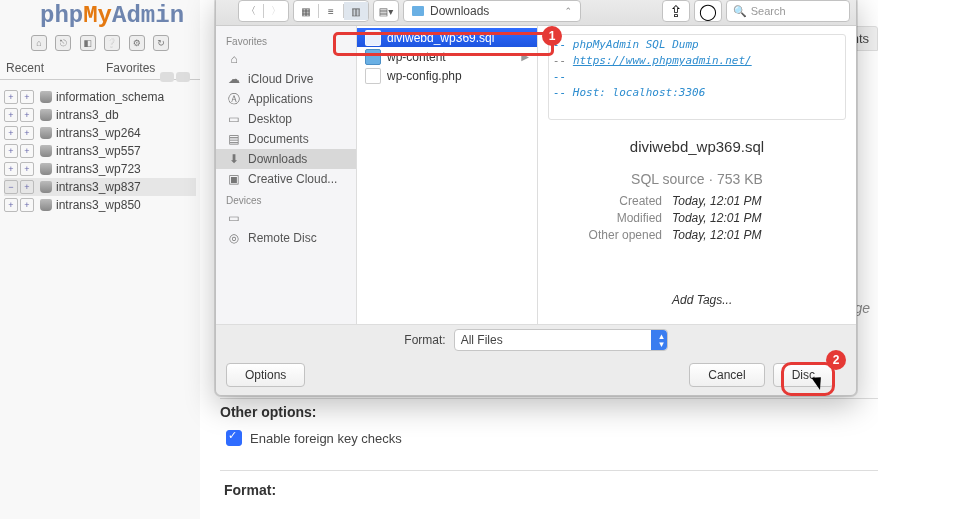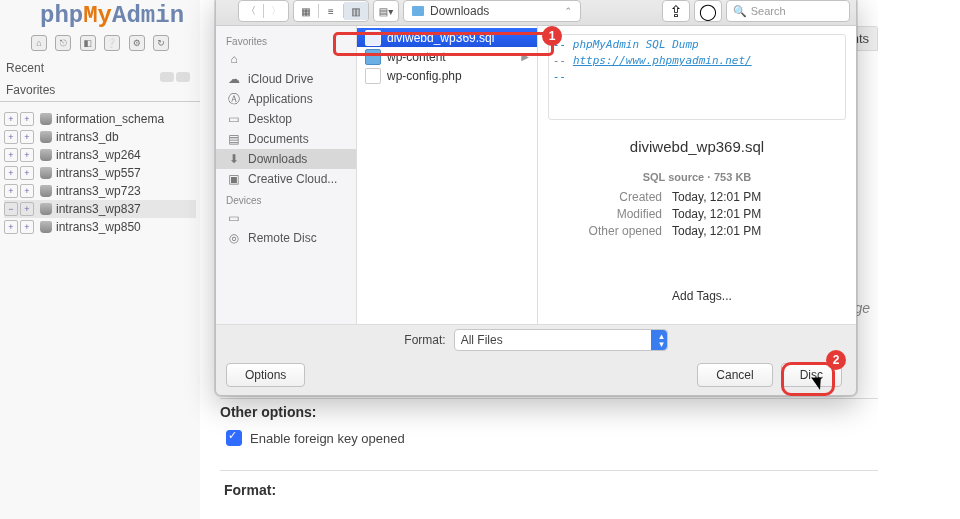--- a/index.html
+++ b/index.html
@@ -20,21 +20,21 @@
   
   
   .pma{position:absolute;inset:0;}
   .pma-sidebar{position:absolute;left:0;top:0;width:200px;height:100%;background:#F8F8F8;border-right:1px solid #ddd;padding-top:4px;}
   .pma-logo{font:bold 24px/1 "Courier New",monospace;padding-left:40px;}
   .pma-logo .p1{color:#6E85AF;}
   .pma-logo .p2{color:#E47911;}
   .pma-logo .p3{color:#6E85AF;}
   .pma-toolbar{text-align:center;margin-top:4px;}
   .pma-tool{display:inline-block;width:14px;height:14px;margin:0 2px;border:1px solid #aaa;border-radius:3px;font-size:9px;line-height:14px;color:#777;background:#eee;}
-  .pma-tabs{display:flex;border-bottom:1px solid #ccc;margin-top:6px;flex-direction:column;}
+  .pma-tabs{display:flex;border-bottom:1px solid #ccc;margin-top:6px;}
   .pma-tab{flex:1;font-size:12px;color:#555;padding:4px 6px;cursor:pointer;}
   .pma-lozenge{position:absolute;right:10px;top:72px;display:flex;}
   .pma-loz{width:14px;height:10px;background:#ddd;border-radius:3px;margin-left:2px;}
   .pma-tree{padding:8px 4px 0 4px;font-size:12px;color:#444;}
   .tree-item{display:flex;align-items:center;height:18px;}
   .tree-item.sel{background:#E6E6E6;}
   .tree-exp{width:12px;height:12px;border:1px solid #bbb;border-radius:2px;font-size:9px;line-height:12px;text-align:center;color:#66a;margin-right:2px;}
   .tree-dbicon{width:12px;height:12px;background:linear-gradient(#bbb,#888);border-radius:2px 2px 4px 4px;margin:0 4px;}
   .tree-label{white-space:nowrap;}
   
@@ -79,31 +79,31 @@
   .fl-ico.folder{background:#6AB0E4;border-color:#4C8FC6;}
   .fl-chev{margin-left:auto;color:#999;font-size:10px;}
   
   .dlg-preview{flex:1;display:flex;flex-direction:column;font-size:12px;color:#444;}
   .pv-sql{margin:8px 10px 8px 10px;padding:2px 4px;border:1px solid #e0e0e0;border-radius:3px;font-family:Menlo,Monaco,monospace;font-size:11px;line-height:1.45;color:#8A8A8A;font-style:italic;height:80px;overflow:hidden;background:#fff;}
   .pv-sql .link{color:#2E8DCF;text-decoration:underline;font-style:italic;}
   .pv-sql .kw{color:#2E8DCF;font-style:italic;}
   .pv-title{text-align:center;font-size:15px;margin:10px 0 16px;color:#333;}
   .pv-meta{display:grid;grid-template-columns:110px auto;column-gap:10px;row-gap:3px;margin:0 14px;font-size:12px;}
   .pv-meta .k{text-align:right;color:#888;}
-  .pv-meta .v{color:#333;}
-  .pv-meta .src{color:#888;grid-column:1/3;text-align:center;margin-bottom:4px;font-size:11px;font-weight:bold;}
+  .pv-meta .v{color:#333;font-style:italic;}
+  .pv-meta .src{color:#888;grid-column:1/3;text-align:center;margin-bottom:4px;font-size:14px;}
   .pv-tags{color:#2F6CFF;margin-top:48px;}
   
   .dlg-fmt{position:absolute;left:0;right:0;bottom:40px;height:30px;background:#ECECEC;border-top:1px solid #ddd;display:flex;align-items:center;justify-content:center;font-size:12px;color:#444;}
   .fmt-lbl{margin-right:8px;}
   .fmt-sel{width:200px;height:20px;border:1px solid #c6c6c6;border-radius:4px;background:#fff;display:flex;align-items:center;padding:0 6px;font-size:12px;color:#444;position:relative;}
   .fmt-sel:after{content:"";position:absolute;right:0;top:0;width:16px;height:100%;background:#3A7DF0;border-radius:0 4px 4px 0;}
   .fmt-sel .arr{position:absolute;right:3px;top:2px;font-size:9px;color:#fff;z-index:1;line-height:8px;}
 
-  .dlg-foot{position:absolute;left:0;right:4px;bottom:0;height:40px;background:#ECECEC;display:flex;align-items:center;padding:0 10px;border-radius:0 0 6px 6px;}
+  .dlg-foot{position:absolute;left:0;right:12px;bottom:0;height:40px;background:#ECECEC;display:flex;align-items:center;padding:0 10px;border-radius:0 0 6px 6px;}
   .btn{height:22px;padding:0 18px;border:1px solid #c2c2c2;border-radius:4px;background:linear-gradient(#fff,#f0f0f0);font-size:12px;color:#333;display:flex;align-items:center;}
   .btn.open{}
   .spacer{flex:1;}
   
   
   .callout1{position:absolute;left:333px;top:32px;width:215px;height:18px;border:3px solid var(--badge-red);border-radius:5px;pointer-events:none;}
   .badge{position:absolute;width:20px;height:20px;border-radius:50%;background:var(--badge-red);color:#fff;font-size:12px;font-weight:700;display:flex;align-items:center;justify-content:center;}
   .badge1{left:542px;top:26px;}
   .callout2{position:absolute;left:781px;top:362px;width:48px;height:28px;border:3px solid var(--badge-red);border-radius:10px;pointer-events:none;}
   .badge2{left:826px;top:350px;}
@@ -191,21 +191,21 @@
         <div class="nt">
             <span class="ico ico-ev"></span>
             <span>Events</span>
           </div>
       </div>
       <div class="pma-hint">od way to import large</div>
       <div class="pma-hr" style="right:0;top:398px;"></div>
       <div class="pma-otheropts">Other options:</div>
       <div class="pma-fkc">
         <span class="pma-chk"></span>
-        <span>Enable foreign key opened</span>
+        <span>Enable foreign key checks</span>
       </div>
       <div class="pma-hr" style="right:0;top:470px;"></div>
       <div class="pma-format">Format:</div>
     </div>
   </div>
 
   <div class="dlg">
     <div class="dlg-top">
       <div class="tb-group" style="margin-left:16px;">
         <div class="tb-btn">〈</div>
@@ -294,20 +294,21 @@
           <div class="fl-item">
             <span class="fl-ico "></span>
             <span>wp-config.php</span>
           </div>
         </div>
       <div class="dlg-preview">
         <div class="pv-sql" id="pv-sql">
             <div><span class="kw">-- phpMyAdmin SQL Dump</span></div>
             <div>-- <span class="link">https://www.phpmyadmin.net/</span></div>
             <div><span class="kw">--</span></div>
+            <div><span class="kw">-- Host: localhost:3306</span></div>
           </div>
         <div class="pv-title">diviwebd_wp369.sql</div>
         <div class="pv-meta">
           <div class="src">SQL source · 753 KB</div>
           <div class="k">Created</div>
           <div class="v">Today, 12:01 PM</div>
           <div class="k">Modified</div>
           <div class="v">Today, 12:01 PM</div>
           <div class="k">Other opened</div>
           <div class="v">Today, 12:01 PM</div>

